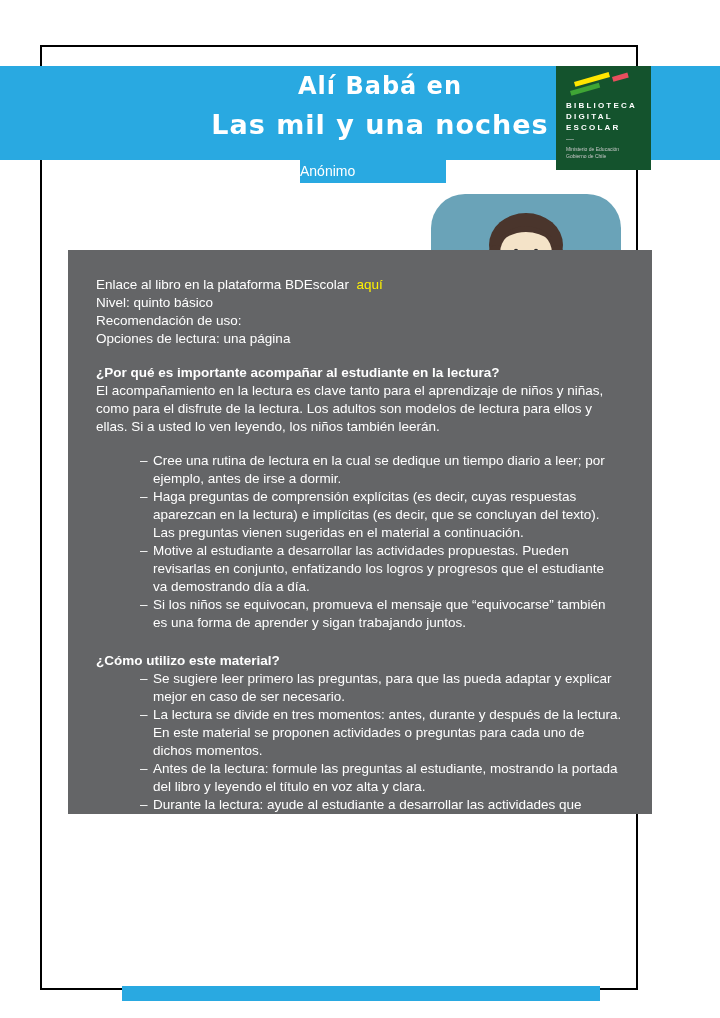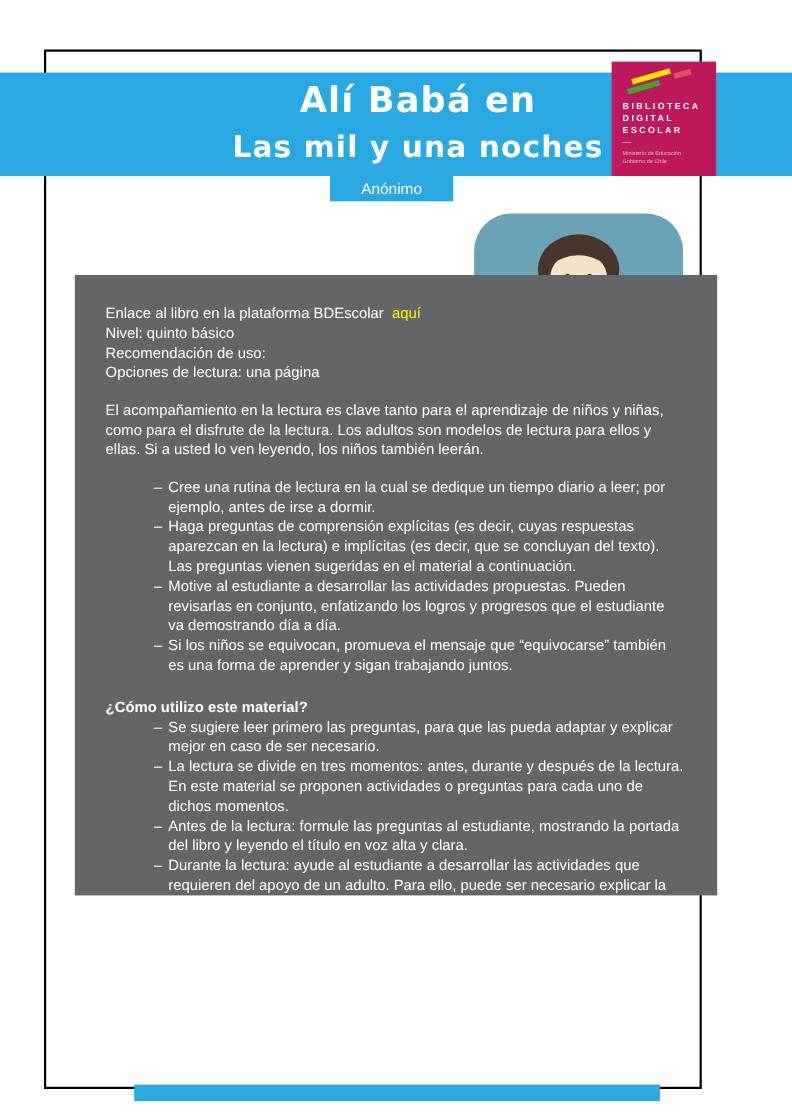--- a/index.html
+++ b/index.html
@@ -13,30 +13,30 @@
   }
   
   .header-band{
     position:absolute;left:0;top:66px;width:720px;height:94px;
     background:#29A9E1;
   }
   .title-wrap{
     position:absolute;left:100px;top:6px;width:560px;text-align:center;color:#fff;
     font-family:"DejaVu Sans", sans-serif;font-weight:bold;
   }
-  .title-line1{font-size:32px;letter-spacing:1px;}
+  .title-line1{font-size:24px;letter-spacing:1px;}
   .title-line2{font-size:27px;letter-spacing:1px;margin-top:9px;}
   .author-box{
-    position:absolute;left:300px;top:159px;width:112px;height:24px;
-    background:#29A9E1;color:#fff;text-align:center;line-height:24px;font-size:14px;
+    position:absolute;left:300px;top:159px;width:146px;height:24px;
+    background:#29A9E1;color:#fff;line-height:24px;font-size:14px;
   }
   
   .logo{
-    position:absolute;left:556px;top:56px;width:95px;height:104px;
-    background:#be185d;box-sizing:border-box;padding:4px 0 0 10px;
+    position:absolute;left:556px;top:66px;width:95px;height:104px;
+    background:#14532d;box-sizing:border-box;padding:4px 0 0 10px;
   }
   .logo-line{color:#fff;font-size:8px;font-weight:bold;letter-spacing:2.2px;line-height:11px;}
   .logo-dash{color:#cfcfcf;font-size:8px;line-height:8px;margin-top:2px;}
   .logo-min{color:#c9c9c9;font-size:5px;line-height:7px;margin-top:3px;}
   .logo-gov{color:#c9c9c9;font-size:5px;line-height:7px;}
   
   .illustration{position:absolute;left:430px;top:193px;width:192px;height:147px;}
   
   .gray-box{
     position:absolute;left:68px;top:250px;width:584px;height:564px;
@@ -118,20 +118,21 @@
   <div class="gray-box">
 
     <div class="info-block">
       <p class="info-line"><span>Enlace al libro en la plataforma BDEscolar</span>&nbsp;&nbsp;<a class="link">aquí</a></p>
       <p class="info-line">Nivel: quinto básico</p>
       <p class="info-line">Recomendación de uso:</p>
       <p class="info-line">Opciones de lectura: una página</p>
     </div>
 
     <div class="section">
+      <p class="section-heading">¿Por qué es importante acompañar al estudiante en la lectura?</p>
       <p>El acompañamiento en la lectura es clave tanto para el aprendizaje de niños y niñas, como para el disfrute de la lectura. Los adultos son modelos de lectura para ellos y ellas. Si a usted lo ven leyendo, los  niños también leerán.</p>
     </div>
 
     <div class="section">
       <div class="bullets">
         <div class="bullet">
             <span class="dash">–</span>
             <span class="btext">Cree una rutina de lectura en la cual se dedique un tiempo diario a leer; por ejemplo, antes de irse a dormir.</span>
           </div>
         <div class="bullet">

